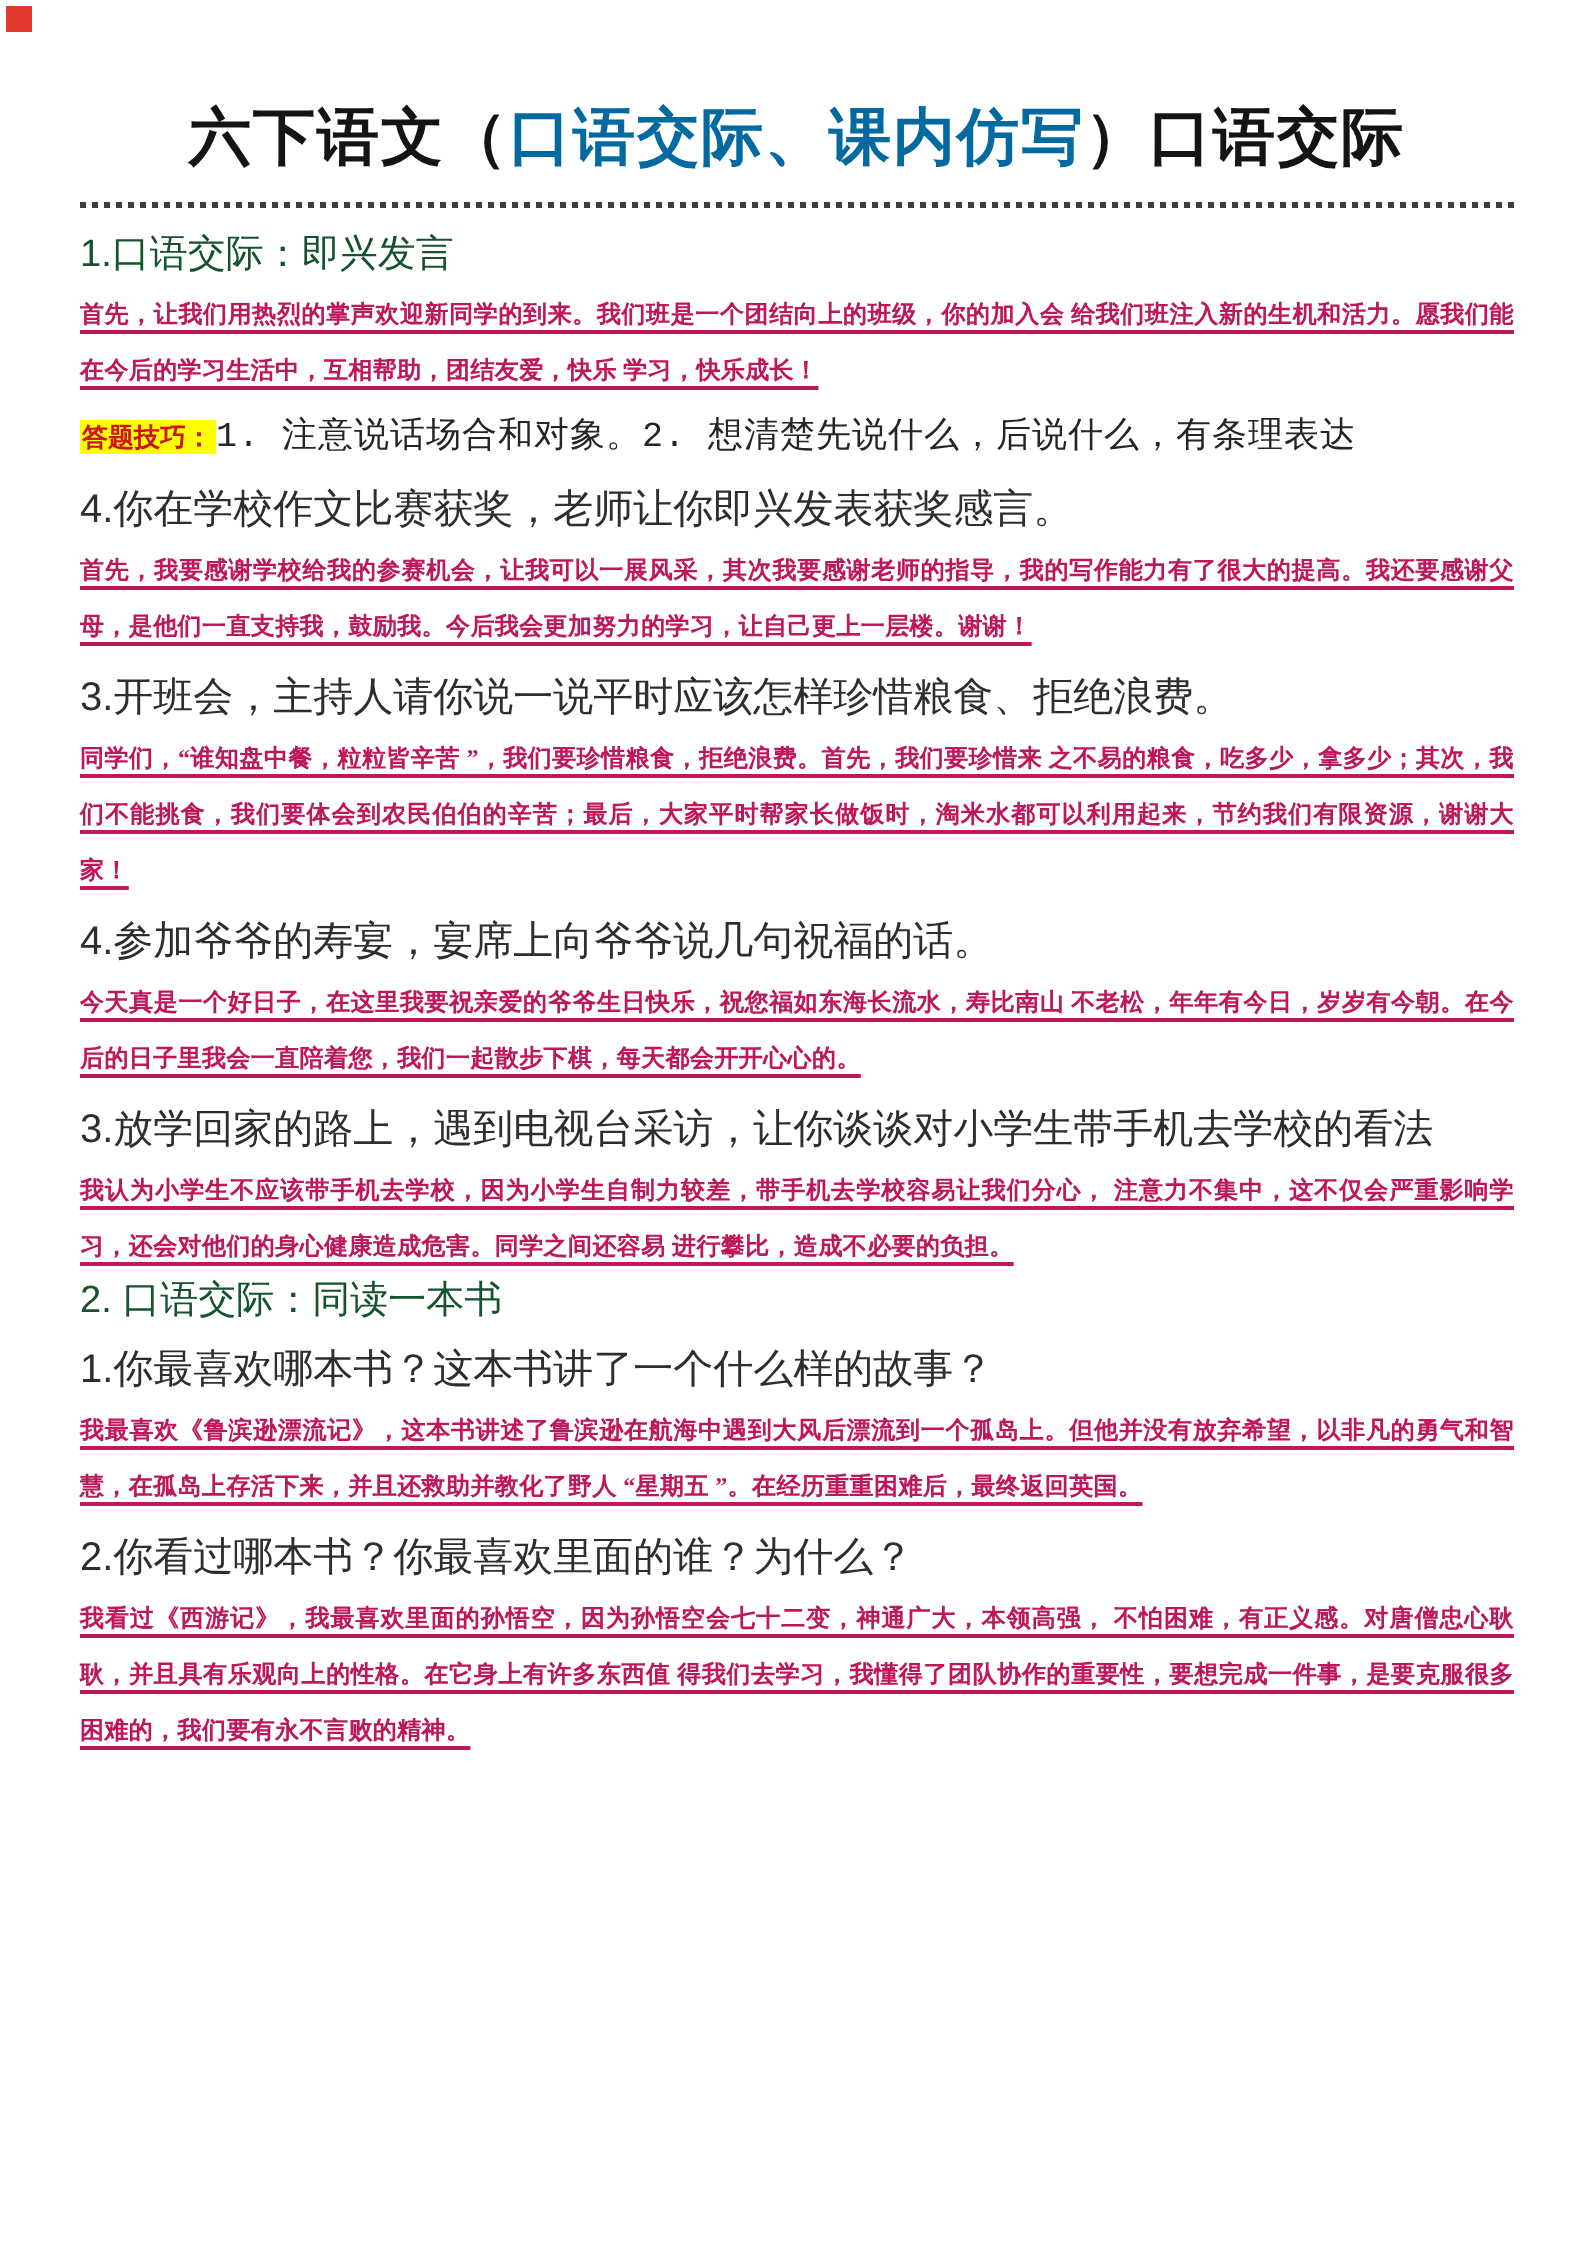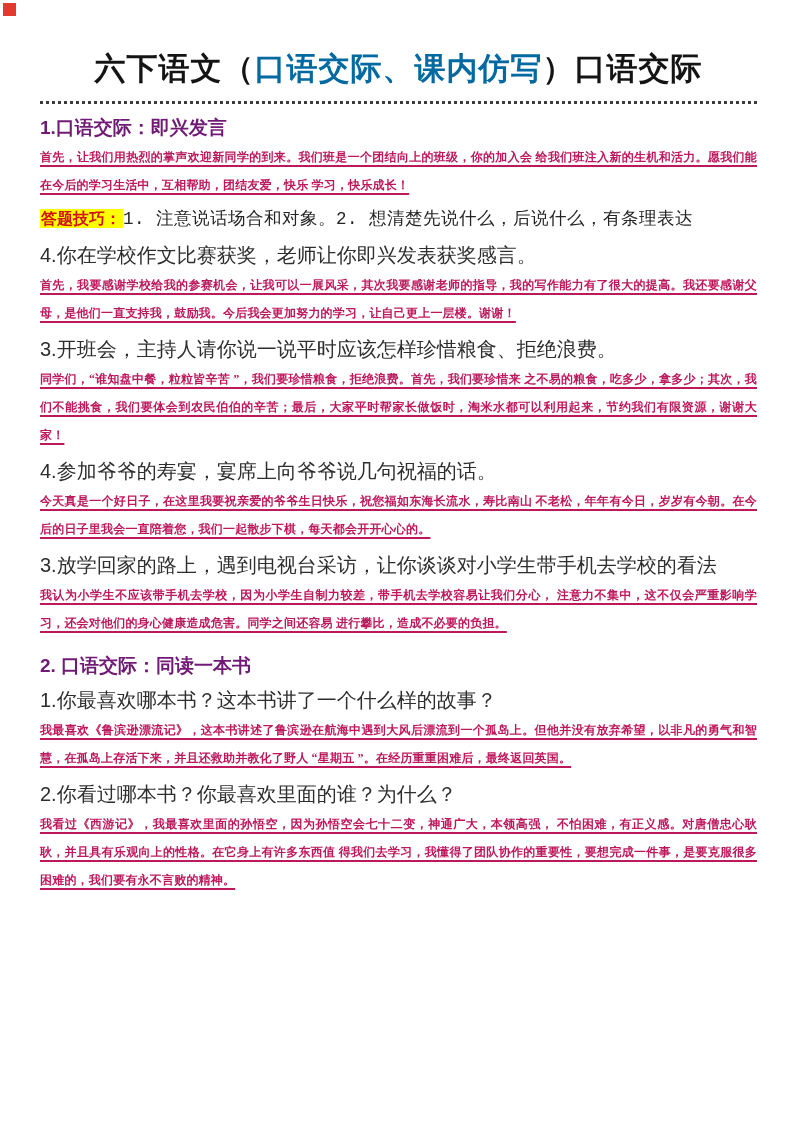--- a/index.html
+++ b/index.html
@@ -29,25 +29,25 @@
   .title .red { color: #0369a1; }
   .divider {
     margin: 13px 0 0 0;
     border: none;
     border-top: 3px dotted #3c3c3c;
     height: 0;
   }
   h2.sec-heading {
     margin-top: 11px;
     font-size: 19px;
-    font-weight: 700;
-    color: #701a75;
+    font-weight: 400;
+    color: #14532d;
     line-height: 25px;
   }
-  h2.sec-heading.second { margin-top: 16px; }
+  h2.sec-heading.second { margin-top: 1px; }
   p.q {
     margin-top: 10px;
     font-size: 20px;
     font-weight: 400;
     color: #2e2e2e;
     line-height: 25px;
   }
   p.a {
     margin-top: 3px;
     font-family: "Liberation Serif", "DejaVu Serif", serif;
@@ -63,21 +63,21 @@
     text-underline-offset: 4px;
   }
   p.tip {
     margin-top: 6px;
     line-height: 27px;
   }
   .tip-label {
     background: #ffff00;
     color: #cf1418;
     font-weight: bold;
-    font-size: 16px;
+    font-size: 13px;
     padding: 1px 2px 1px 1px;
   }
   .tip-text {
     font-family: Liberation Mono, monospace;
     font-size: 17.5px;
     color: #252525;
     letter-spacing: 0.5px;
   }
 </style>
 </head>

